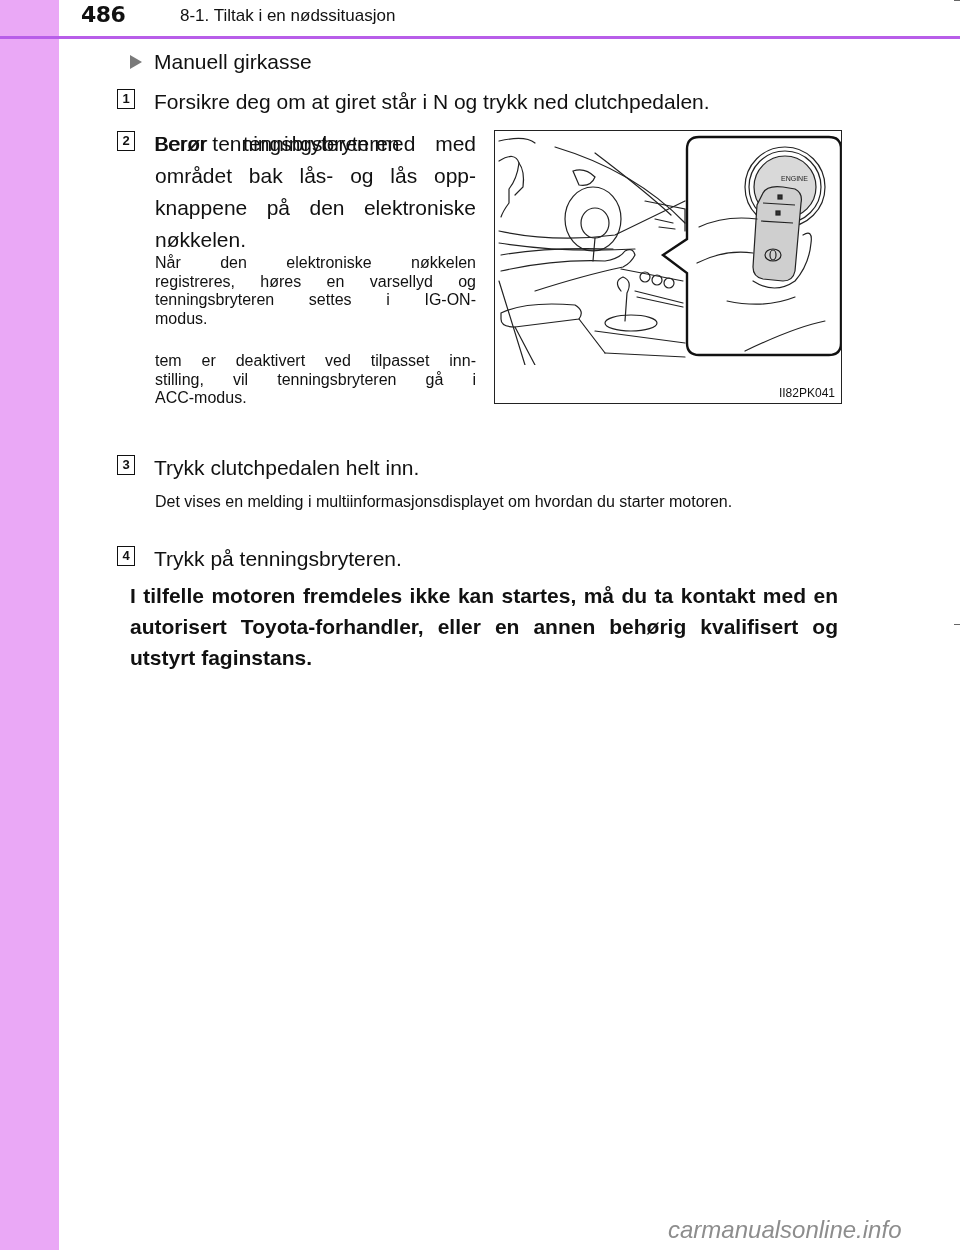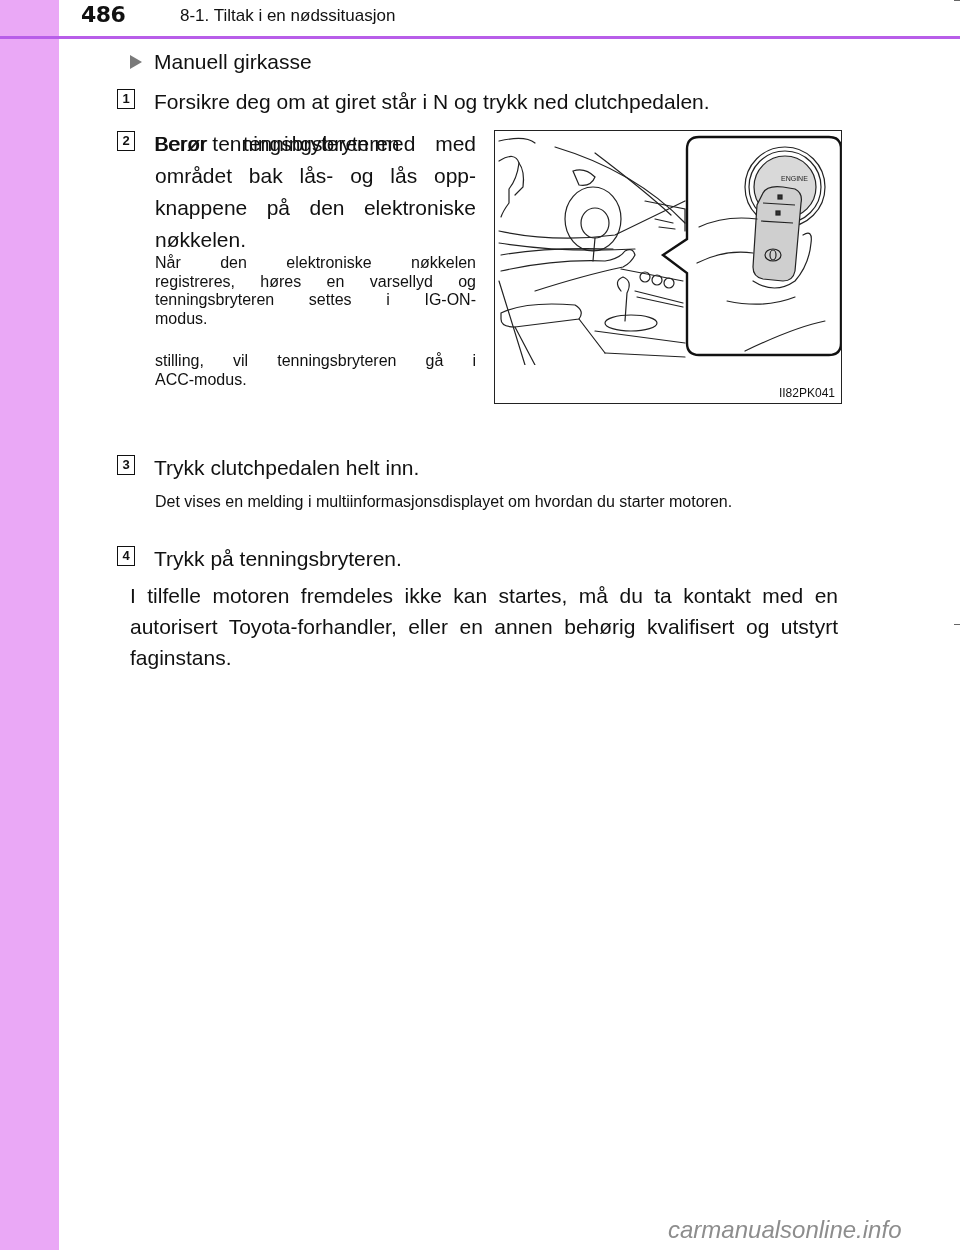--- a/index.html
+++ b/index.html
@@ -95,20 +95,21 @@
 </div>
 
 <div class="note" style="left:155px;top:254px;width:321px;">
   <div class="justify" style="text-align-last:justify;">Når den elektroniske nøkkelen</div>
   <div class="justify" style="text-align-last:justify;">registreres, høres en varsellyd og</div>
   <div class="justify" style="text-align-last:justify;">tenningsbryteren settes i IG-ON-</div>
   <div>modus.</div>
 </div>
 
 <div class="note" style="left:155px;top:352px;width:321px;">
+  <div class="justify" style="text-align-last:justify;">tem er deaktivert ved tilpasset inn-</div>
   <div class="justify" style="text-align-last:justify;">stilling, vil tenningsbryteren gå i</div>
   <div>ACC-modus.</div>
 </div>
 
 <div class="figure">
   <svg width="346" height="234" viewBox="0 0 346 234">
     <g fill="none" stroke="#222" stroke-width="1.2" stroke-linecap="round">
 
       <path d="M4 10 Q30 4 40 12"></path>
       <path d="M60 16 Q140 40 190 92"></path>
@@ -179,15 +180,15 @@
   <div class="step-num">3</div>
   <div class="step-text">Trykk clutchpedalen helt inn.</div>
 </div>
 <div class="note justify" style="left:155px;top:493px;width:683px;">Det vises en melding i multiinformasjonsdisplayet om hvordan du starter motoren.</div>
 
 <div class="step" style="top:543px;">
   <div class="step-num">4</div>
   <div class="step-text">Trykk på tenningsbryteren.</div>
 </div>
 
-<div class="para justify" style="left:130px;top:580px;width:708px;">I tilfelle motoren fremdeles ikke kan startes, må du ta kontakt med en autorisert Toyota-forhandler, eller en annen behørig kvalifisert og utstyrt faginstans.</div>
+<div class="para justify" style="left:130px;top:580px;width:708px;font-weight:bold;">I tilfelle motoren fremdeles ikke kan startes, må du ta kontakt med en autorisert Toyota-forhandler, eller en annen behørig kvalifisert og utstyrt faginstans.</div>
 
 <div class="watermark">carmanualsonline.info</div>
 
 </body></html>

